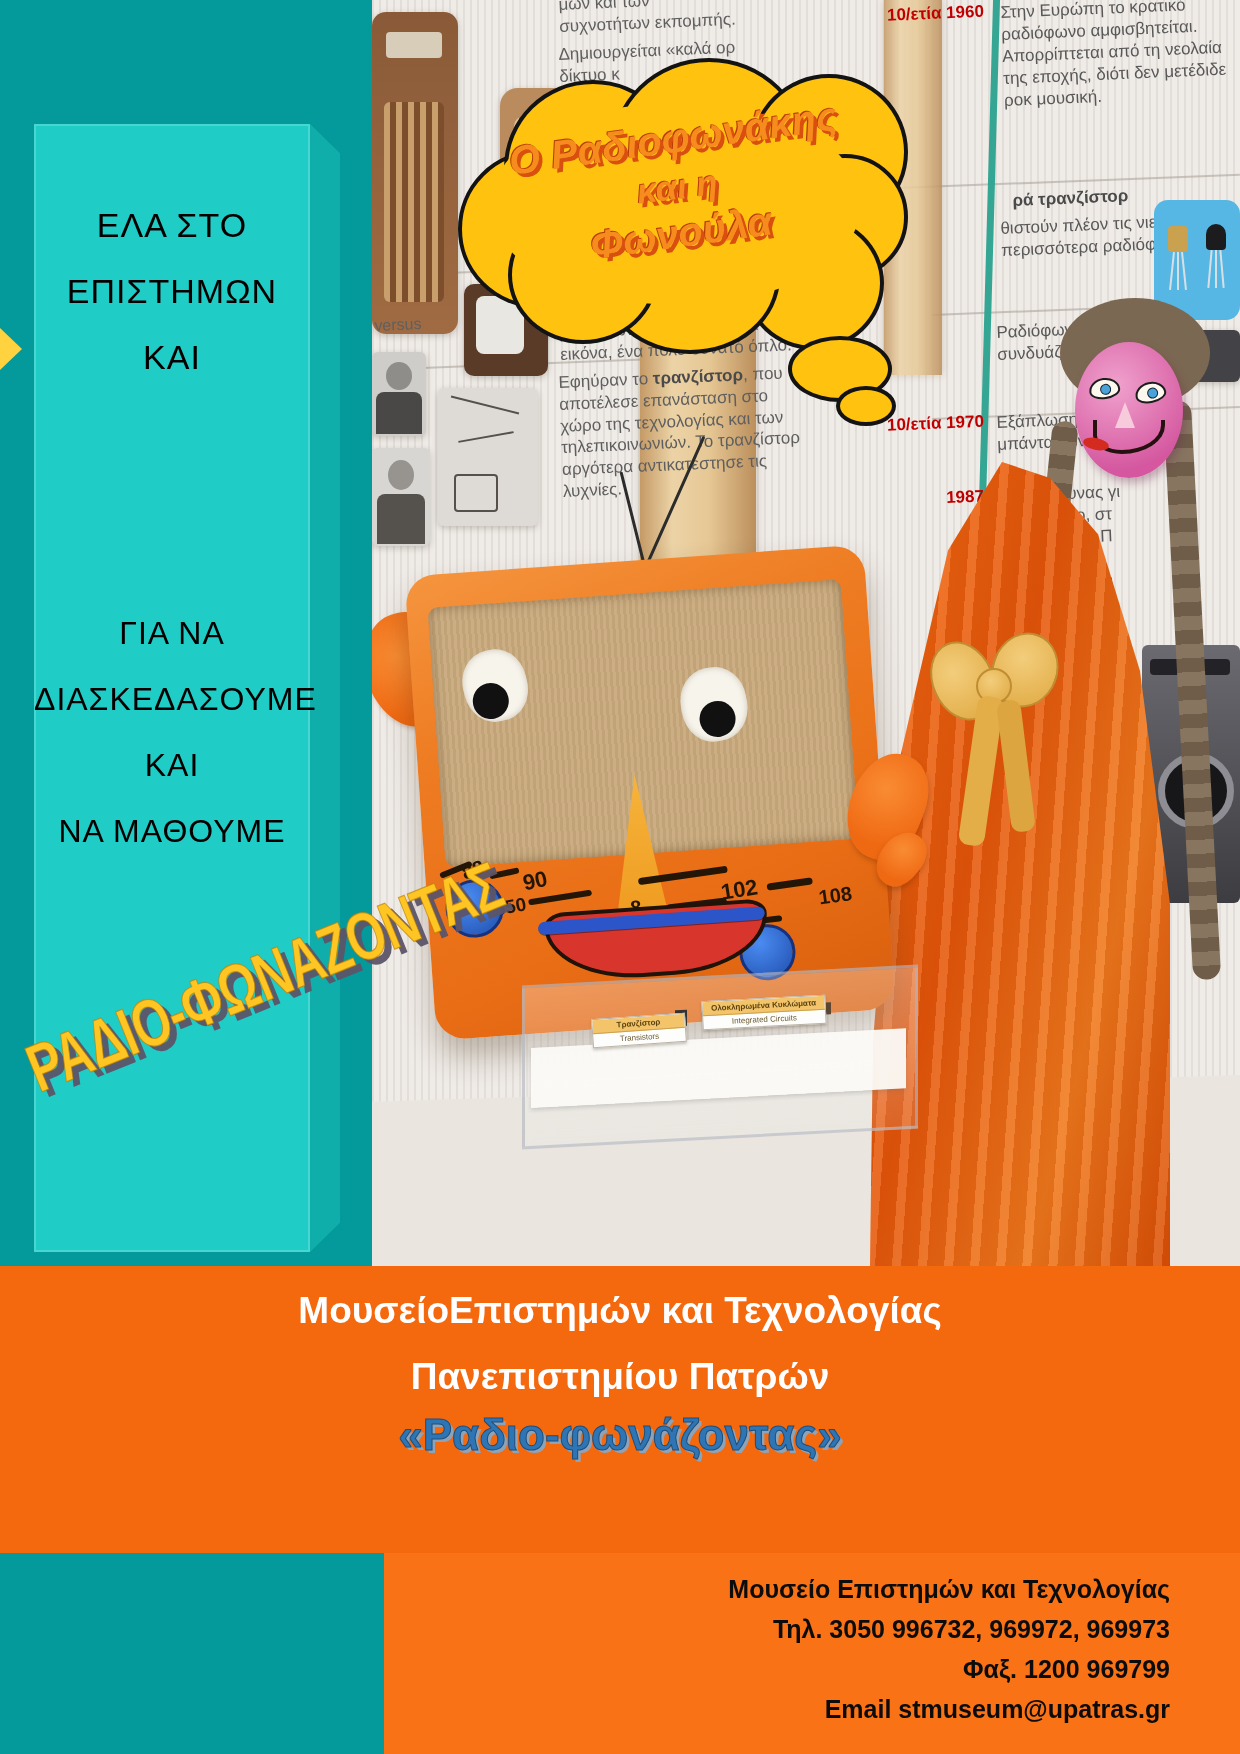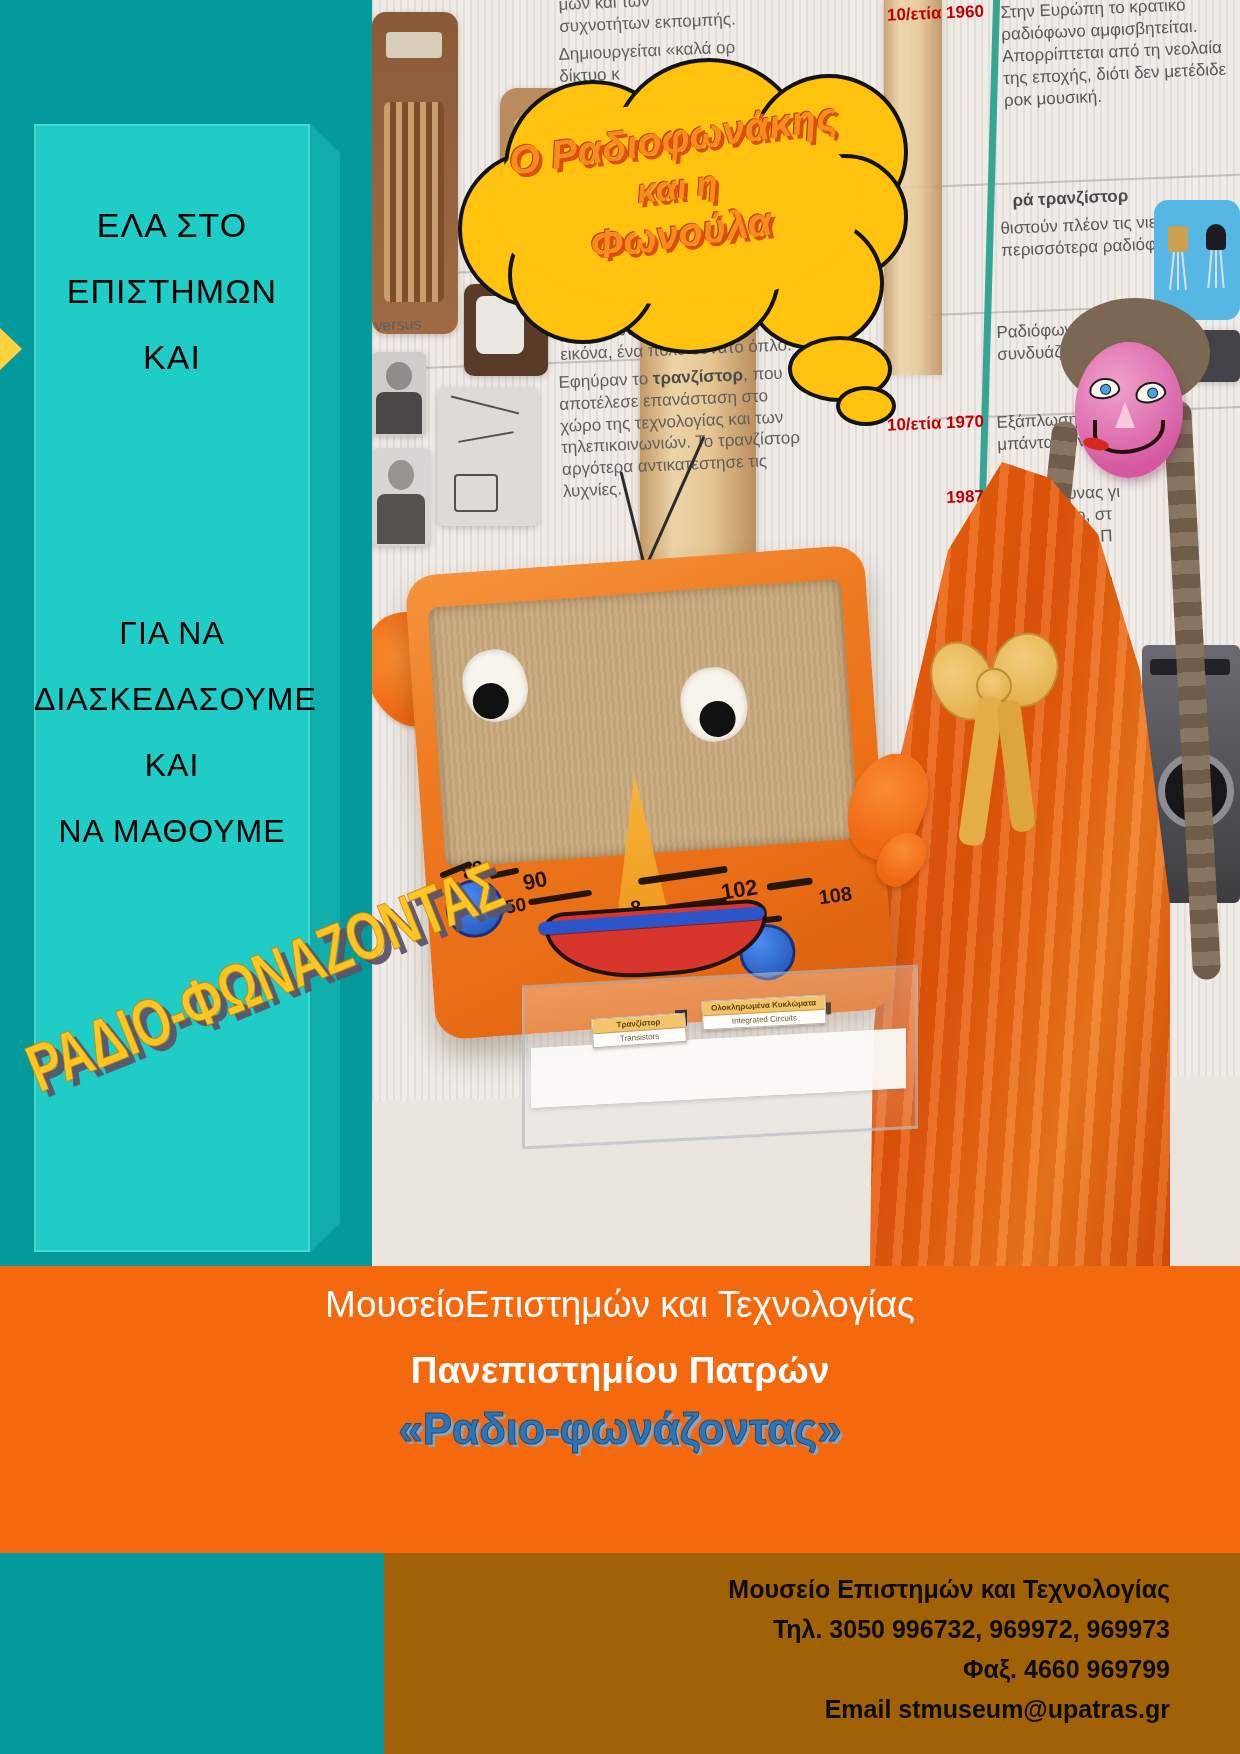--- a/index.html
+++ b/index.html
@@ -108,29 +108,29 @@
   .tail{position:absolute;background:#ffc20e;border:4px solid #131313;border-radius:50%;}
 
   
   .wordart{left:30px;top:1040px;width:540px;transform:rotate(-22deg);transform-origin:0 50%;
        font-size:54px;font-weight:bold;letter-spacing:-1px;color:#ffc522;white-space:nowrap;
        -webkit-text-stroke:1px rgba(186,125,0,0.65);
        text-shadow:5px 6px 0 rgba(92,84,104,0.95);transform:rotate(-22deg) scale(0.92,1.25);}
 
   
   .banner{left:0;top:1266px;width:1240px;height:287px;background:#f4680e;color:#ffffff;text-align:center;}
-  .banner .t1{font-size:37px;font-weight:400;margin-top:18px;}
+  .banner .t1{font-size:37px;font-weight:700;margin-top:24px;}
   .banner .t2{font-size:37px;font-weight:600;margin-top:24px;}
   .banner .sub{font-size:27px;margin-top:28px;}
   .banner .slogan{font-size:44px;font-weight:bold;margin-top:12px;color:#2e75b6;
        -webkit-text-stroke:1px #1f4e79;text-shadow:3px 3px 0 #8fa3b8;}
 
   
   .bottom-teal{left:0;top:1553px;width:384px;height:201px;background:#049a9c;}
-  .bottom-cream{left:384px;top:1553px;width:856px;height:201px;background:#a16207;}
+  .bottom-cream{left:384px;top:1553px;width:856px;height:201px;background:#f97316;}
   .contact{position:absolute;right:70px;top:16px;text-align:right;color:#0c0c0c;font-weight:bold;
        font-size:25px;line-height:40px;}
 </style>
 </head>
 <body>
 
 <div class="page">
 
   <div class="abs photo">
     <div class="abs panel-texture"></div>
@@ -355,18 +355,18 @@
     <div class="t1">ΜουσείοΕπιστημών και Τεχνολογίας</div>
     <div class="t2">Πανεπιστημίου Πατρών</div>
     <div class="slogan">«Ραδιο-φωνάζοντας»</div>
   </div>
 
   <div class="abs bottom-teal"></div>
   <div class="abs bottom-cream">
     <div class="contact">
       <div>Μουσείο Επιστημών και Τεχνολογίας</div>
       <div>Τηλ. 3050 996732, 969972, 969973</div>
-      <div>Φαξ. 4660 969799</div>
+      <div>Φαξ. 1200 969799</div>
       <div>Email stmuseum@upatras.gr</div>
     </div>
   </div>
 
 </div>
 
 </body></html>

